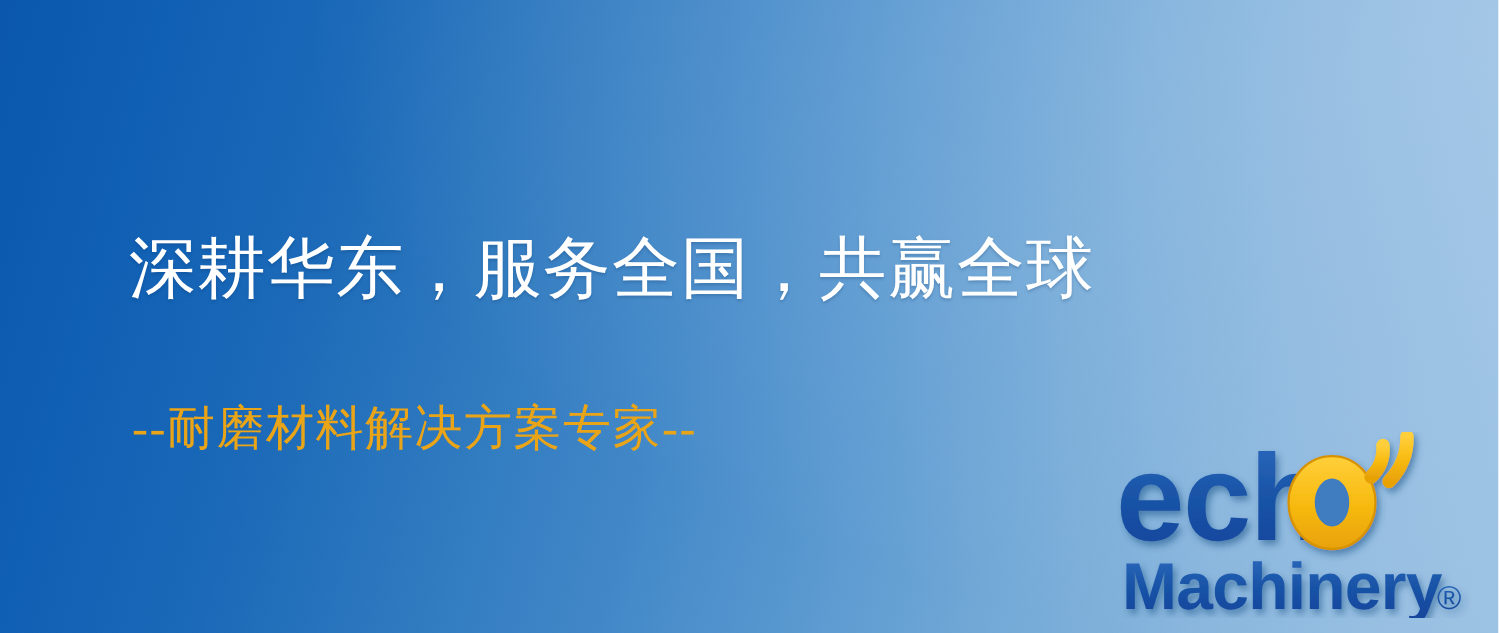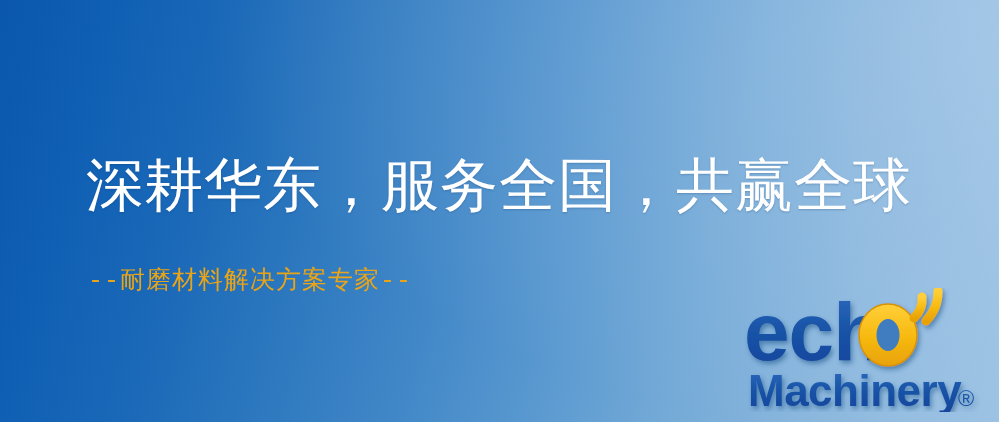--- a/index.html
+++ b/index.html
@@ -49,35 +49,35 @@
     height: 100%;
     z-index: 2;
   }
 
   
   .headline {
     position: absolute;
     left: 86px;
     top: 156px;
     font-family: "Liberation Serif", "DejaVu Serif", serif;
-    font-size: 58px;
+    font-size: 45px;
     line-height: 1.05;
     color: #ffffff;
     letter-spacing: 1px;
     white-space: nowrap;
     text-shadow: 0 1px 2px rgba(10, 50, 100, 0.25);
   }
 
   
   .subheadline {
     position: absolute;
     left: 88px;
     top: 268px;
-    font-family: Liberation Mono, monospace;
-    font-size: 25px;
+    font-family: Liberation Serif, serif;
+    font-size: 32px;
     line-height: 1.1;
     color: #e9a417;
     letter-spacing: 1px;
     white-space: nowrap;
   }
 
   
   .logo {
     position: absolute;
     left: 744px;

